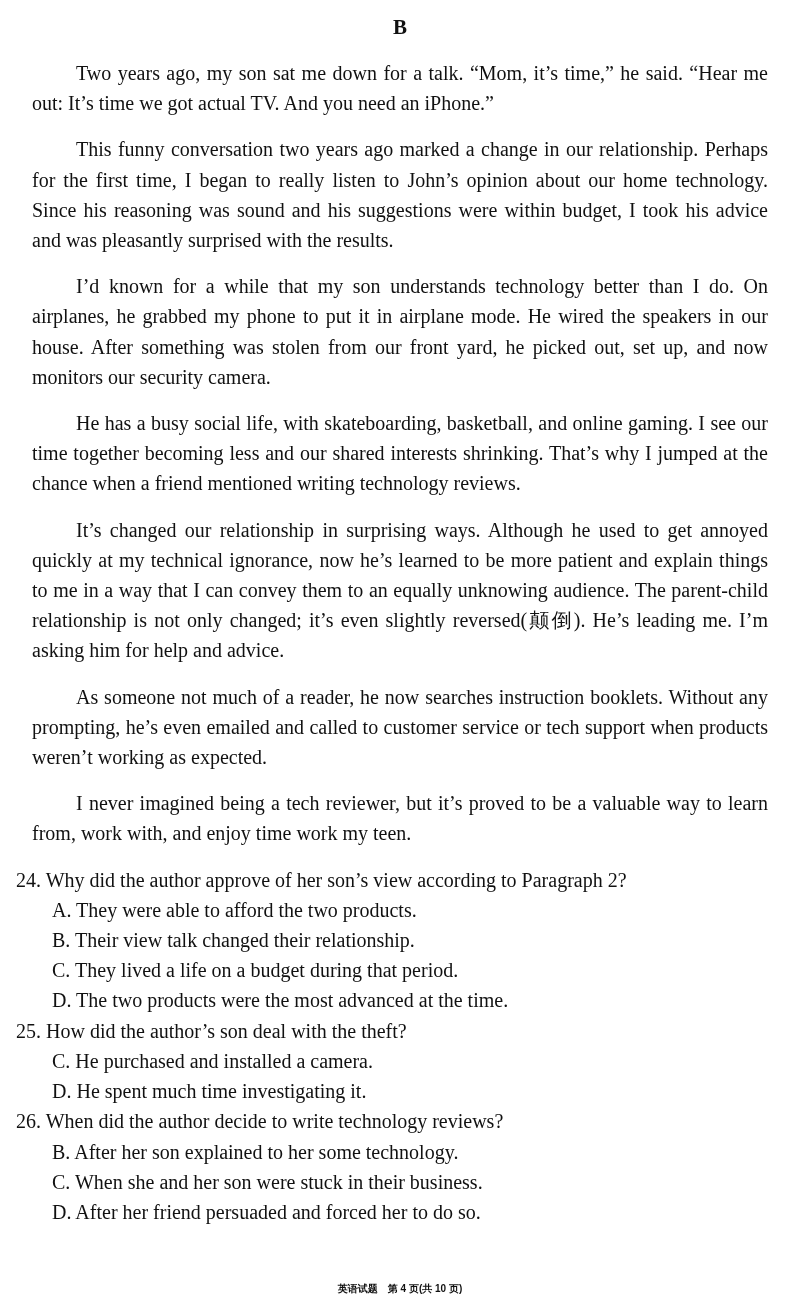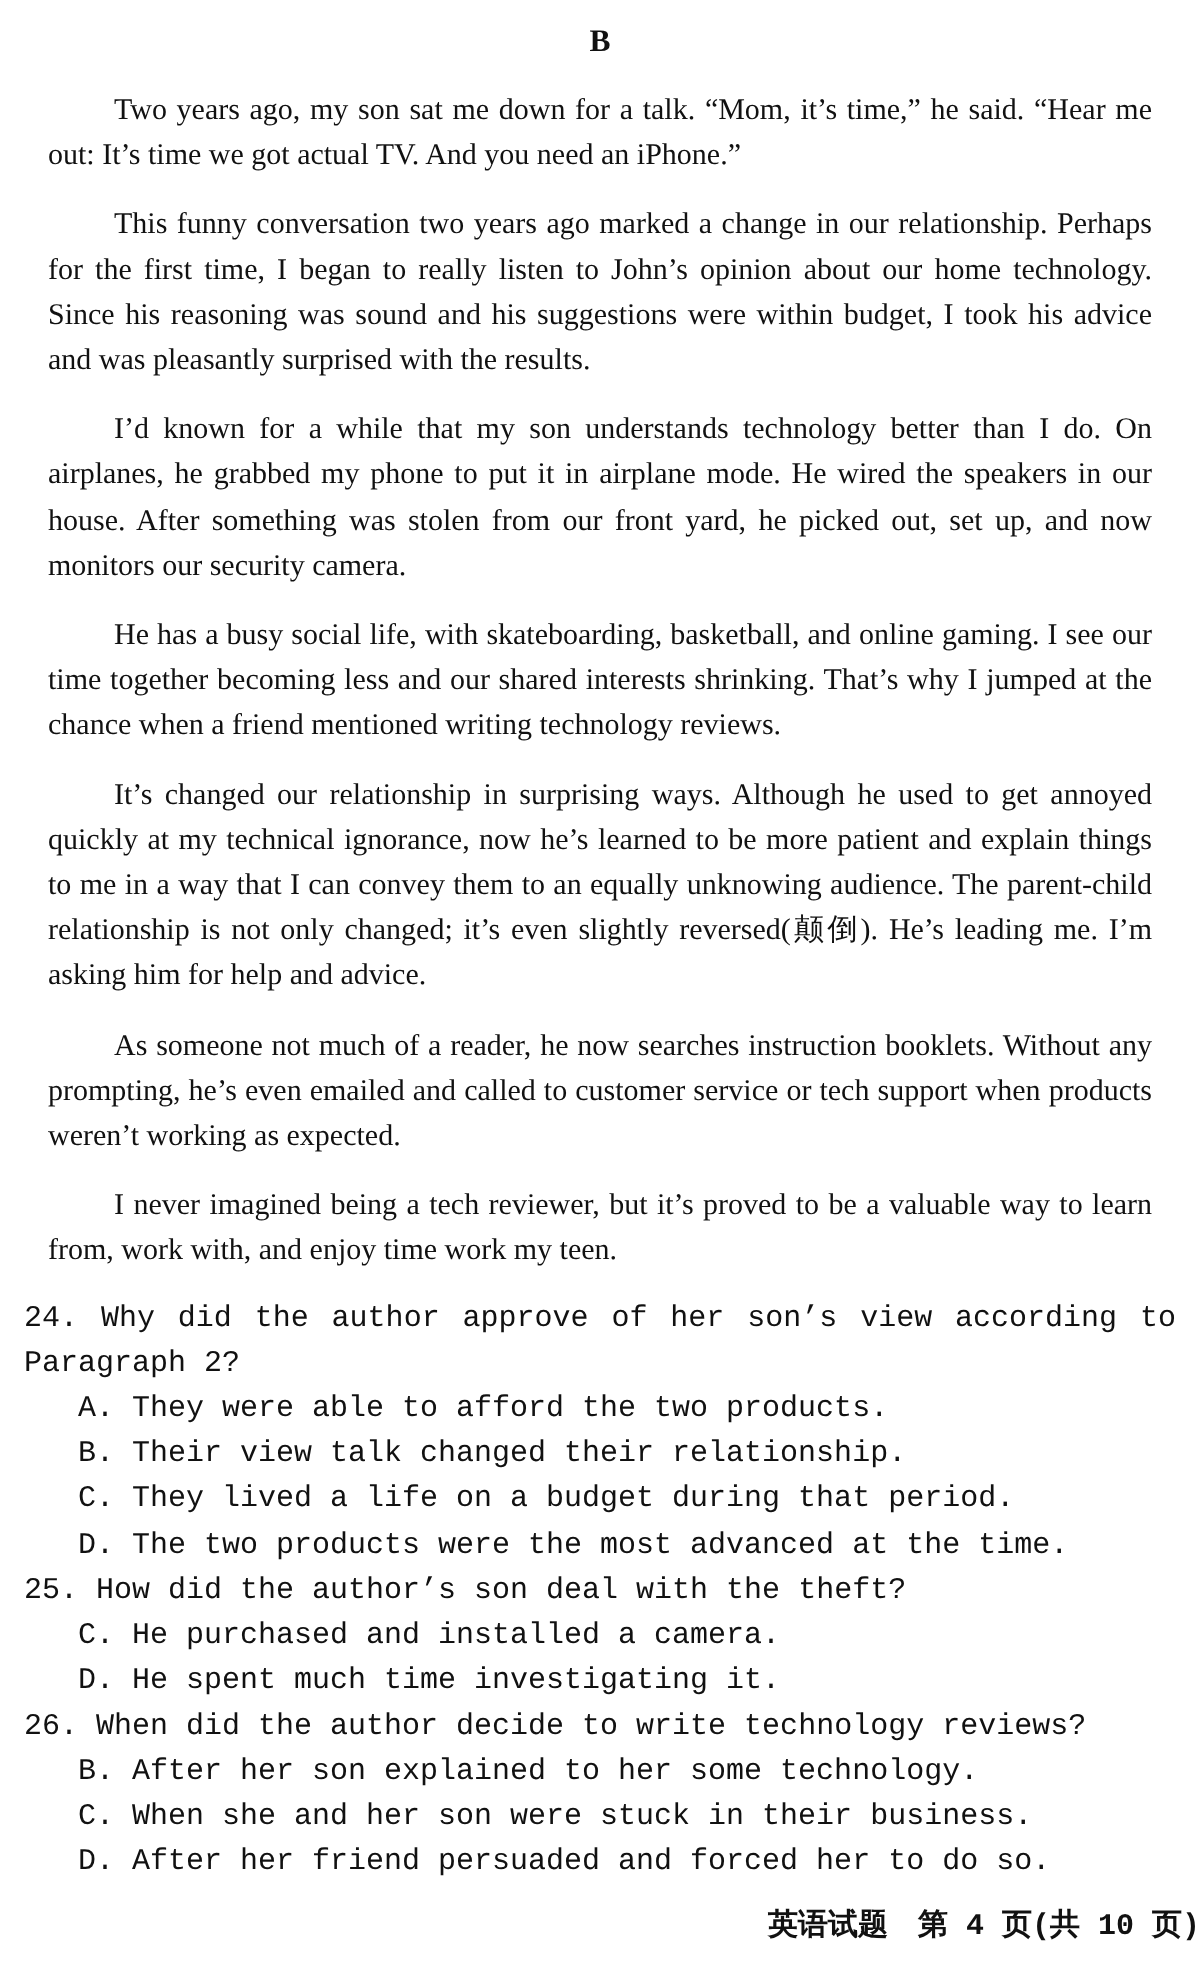--- a/index.html
+++ b/index.html
@@ -27,38 +27,37 @@
   .para {
     margin: 16px;
     font-size: 20px;
     line-height: 30.2px;
     text-align: justify;
     text-indent: 44px;
   }
   .question-block {
     font-size: 20px;
     line-height: 30.2px;
-    font-family: Liberation Mono, monospace;
   }
   .stem {
     text-align: justify;
   }
   .option {
     padding-left: 36px;
     text-align: justify;
   }
   .footer {
     position: absolute;
     left: 0;
     bottom: 14px;
     width: 100%;
-    text-align: right;
-    font-size: 20px;
+    text-align: center;
+    font-size: 10px;
     font-weight: bold;
-    font-family: Liberation Mono, monospace;
+    font-family: Liberation Sans, sans-serif;
   }
 </style>
 </head>
 <body>
 
 <div class="page">
 
   <div class="section-label">B</div>
 
   <div>

